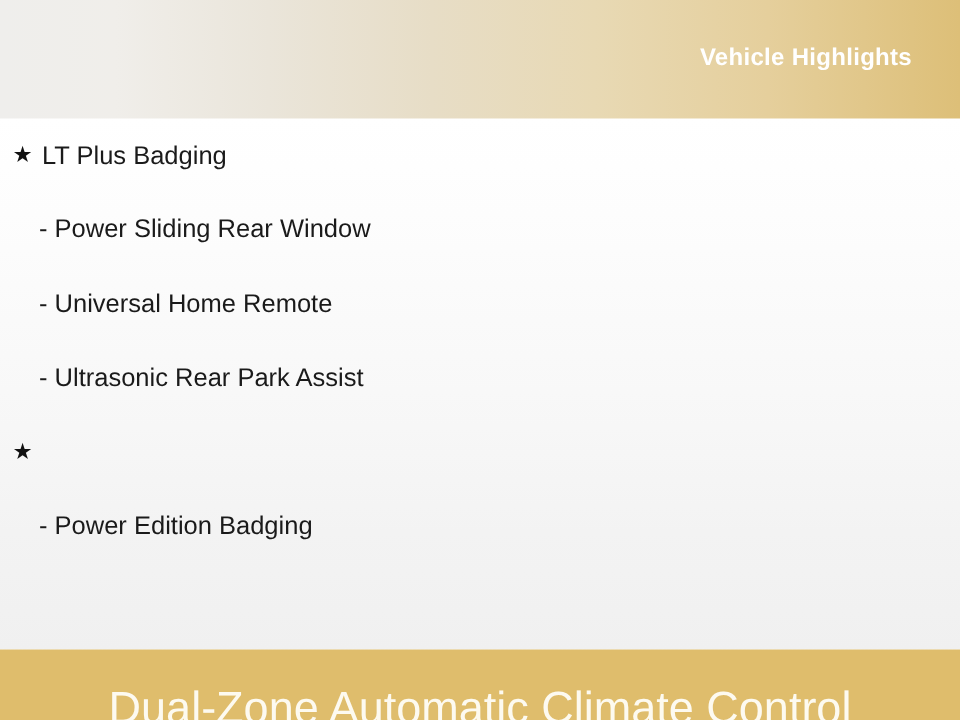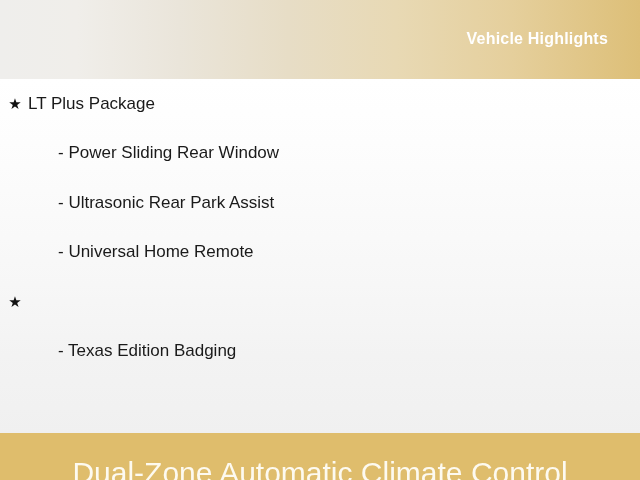--- a/index.html
+++ b/index.html
@@ -91,21 +91,20 @@
     position: absolute;
     top: 0;
     font-size: 17px;
     color: #1a1a1a;
   }
   .feature-row.level-0 .row-label {
     left: 28px;
   }
   .feature-row.level-1 .row-label {
     left: 26px;
-    margin-left: 32px;
   }
 
   
   #footer-banner {
     position: absolute;
     left: 0;
     top: 433px;
     width: 640px;
     height: 47px;
     background: #dfbd6c;
@@ -129,36 +128,36 @@
 <div id="slide">
 
   <div id="header">
     <div id="header-title">Vehicle Highlights</div>
   </div>
 
   <div id="body">
     <ul id="feature-list">
         <li class="feature-row level-0">
           <span class="bullet-star">★</span>
-          <span class="row-label">LT Plus Package</span>
+          <span class="row-label">LT Plus Badging</span>
         </li>
         <li class="feature-row level-1">
           <span class="row-label">- Power Sliding Rear Window</span>
         </li>
         <li class="feature-row level-1">
-          <span class="row-label">- Ultrasonic Rear Park Assist</span>
+          <span class="row-label">- Universal Home Remote</span>
         </li>
         <li class="feature-row level-1">
-          <span class="row-label">- Universal Home Remote</span>
+          <span class="row-label">- Ultrasonic Rear Park Assist</span>
         </li>
         <li class="feature-row level-0">
           <span class="bullet-star">★</span>
         </li>
         <li class="feature-row level-1">
-          <span class="row-label">- Texas Edition Badging</span>
+          <span class="row-label">- Power Edition Badging</span>
         </li>
       </ul>
   </div>
 
   <div id="footer-banner">
     <div id="footer-banner-text">Dual-Zone Automatic Climate Control</div>
   </div>
 
 </div>
 

